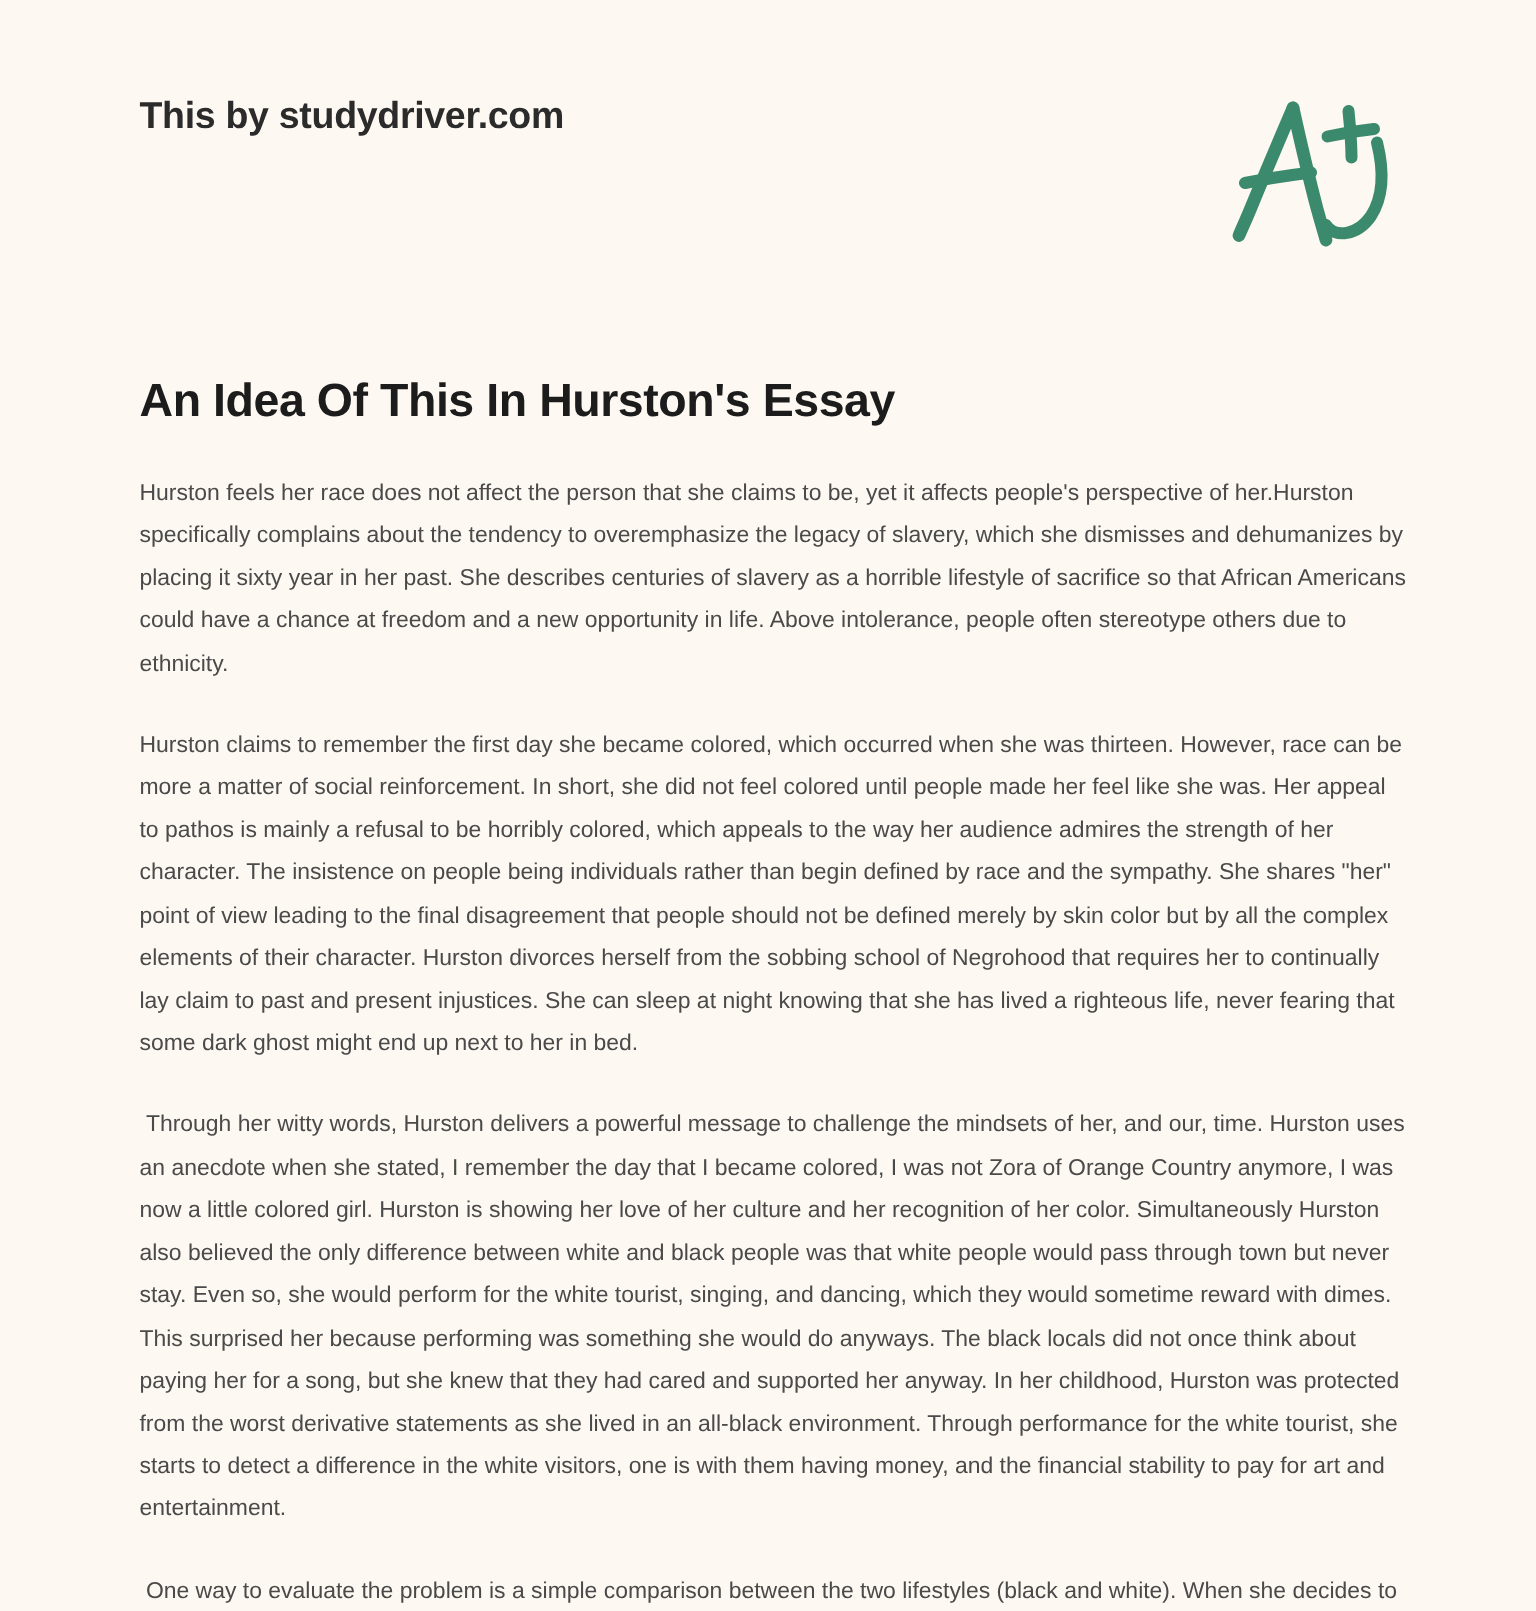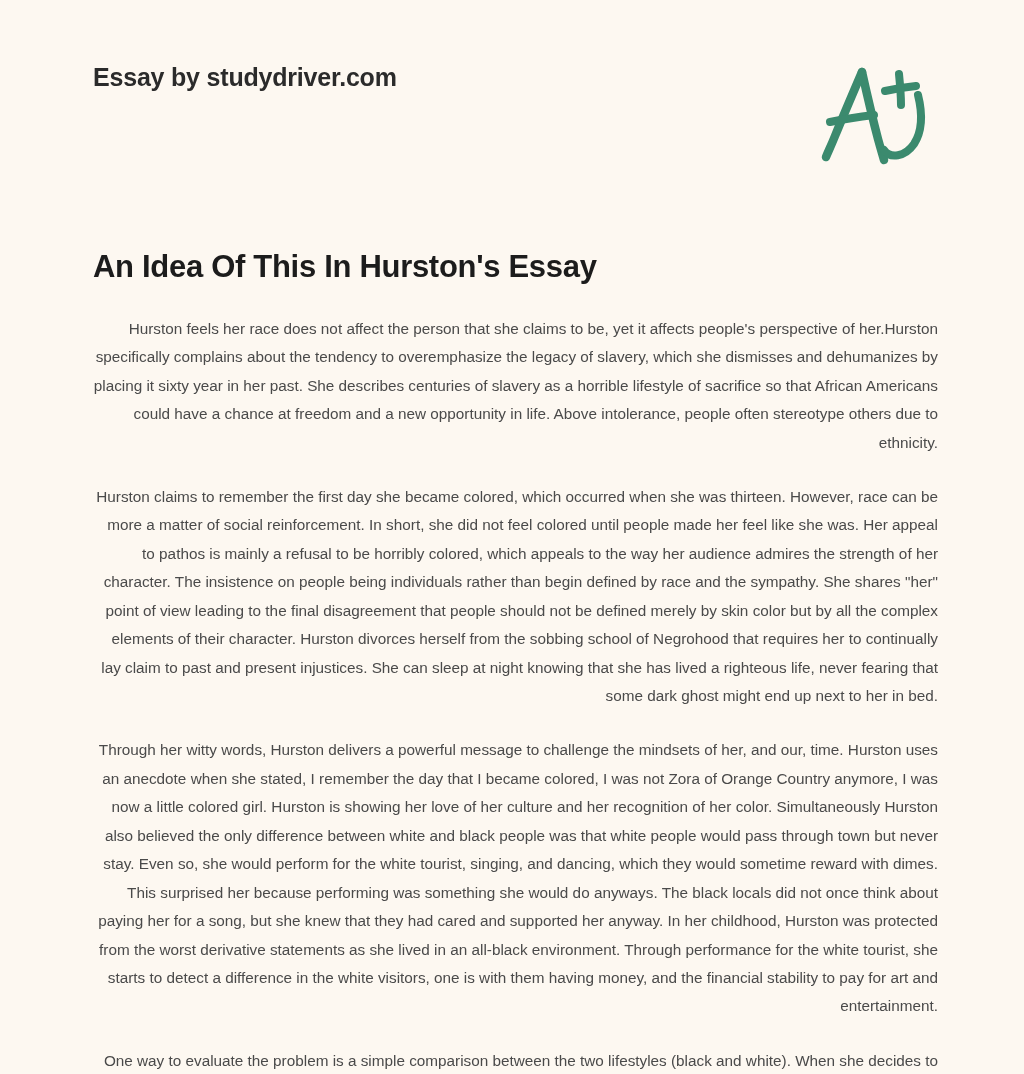--- a/index.html
+++ b/index.html
@@ -96,37 +96,37 @@
 
   .article-body {
     margin-top: 28px;
   }
 
   .article-body p {
     margin: 0 0 26px 0;
     font-size: 15.3px;
     line-height: 1.86;
     color: #4a4a4a;
-    text-align: right;
+    text-align: left;
     white-space: pre-wrap;
   }
 
   .article-body p:last-child {
     margin-bottom: 0;
   }
 </style>
 </head>
 <body>
 
 <div class="page">
 
   <div class="header">
 
     <div class="brand-block">
-      <div class="brand-title">Essay by studydriver.com</div>
+      <div class="brand-title">This by studydriver.com</div>
     </div>
 
     <div class="logo">
       <svg viewBox="0 0 130 112" xmlns="http://www.w3.org/2000/svg" fill="none" stroke="#3b8a6e" stroke-linecap="round" stroke-linejoin="round">
 
         <path d="M56 14 C50 28 38 56 29 78 C25 88 22 94 20 99" stroke-width="8.5"></path>
 
         <path d="M56 14 C60 32 67 62 72 81 C75 92 77 98 78 102" stroke-width="8.5"></path>
 
         <path d="M24 64 C34 62 52 59 68 57" stroke-width="8"></path>

